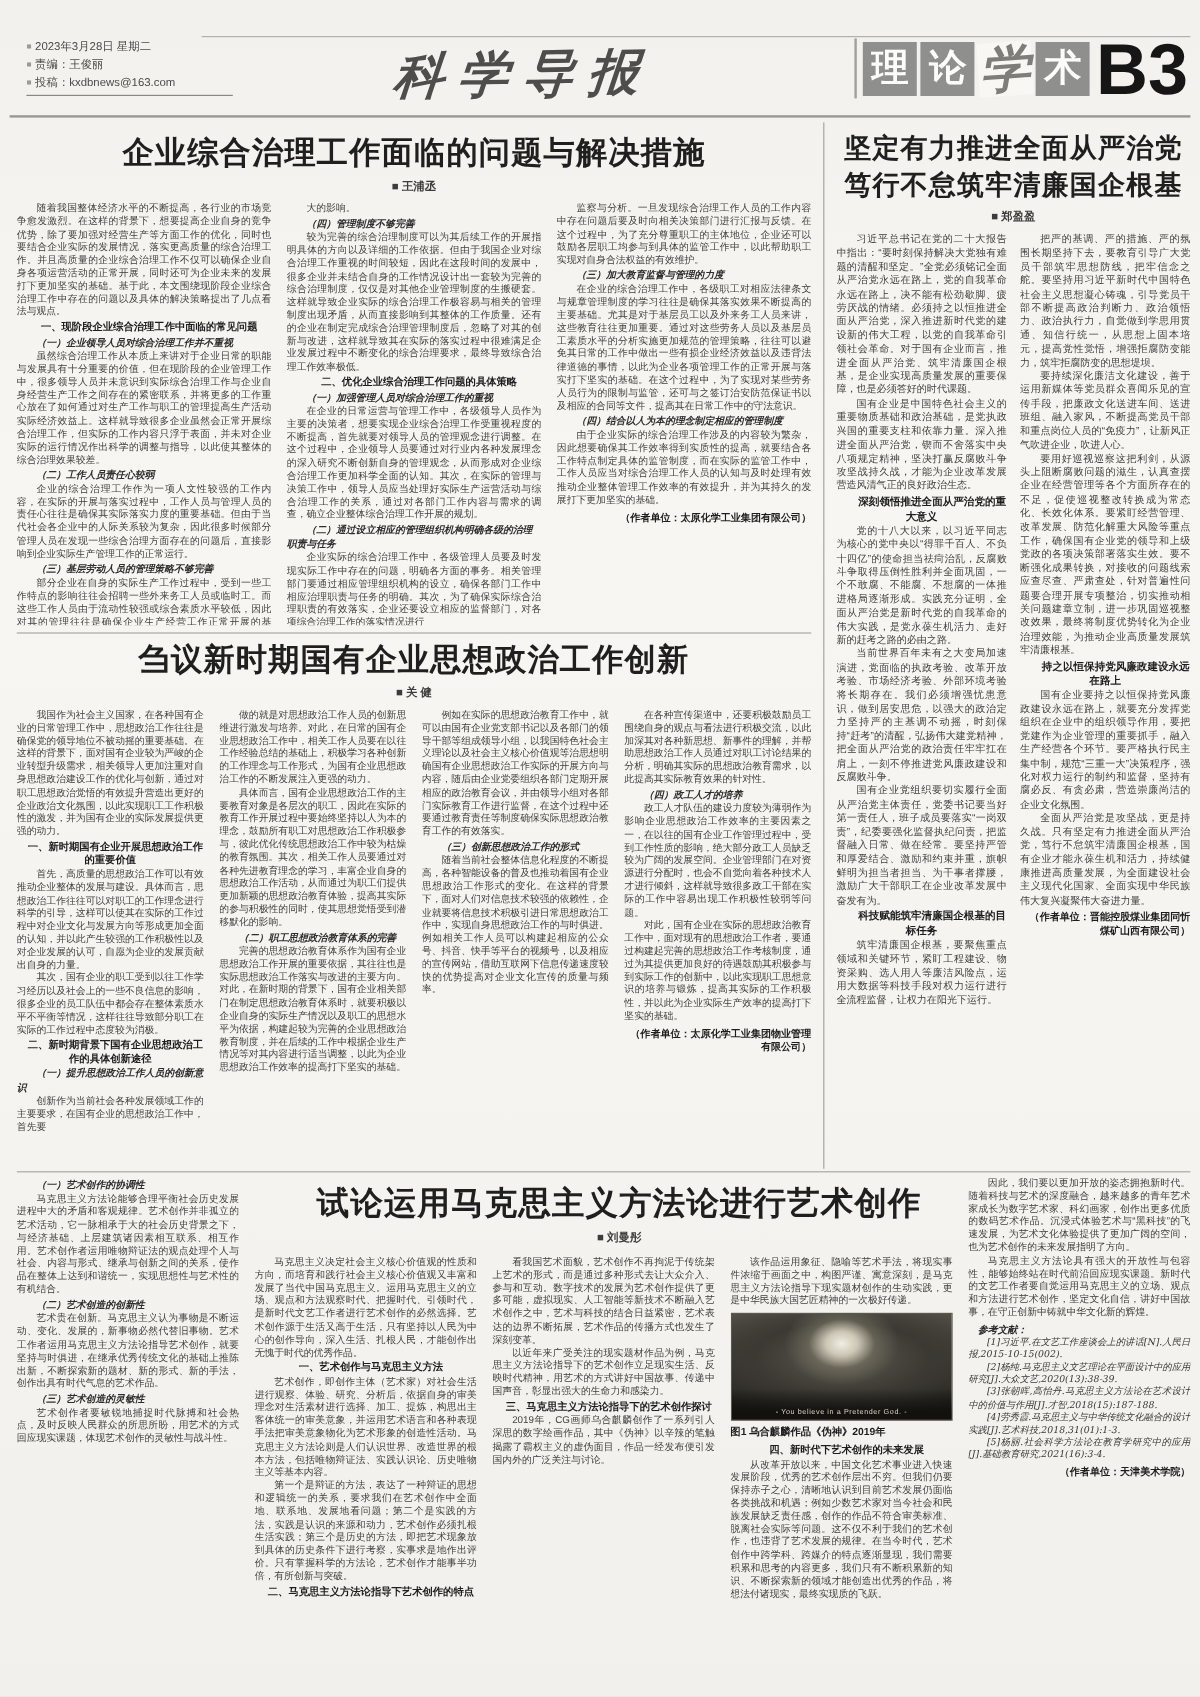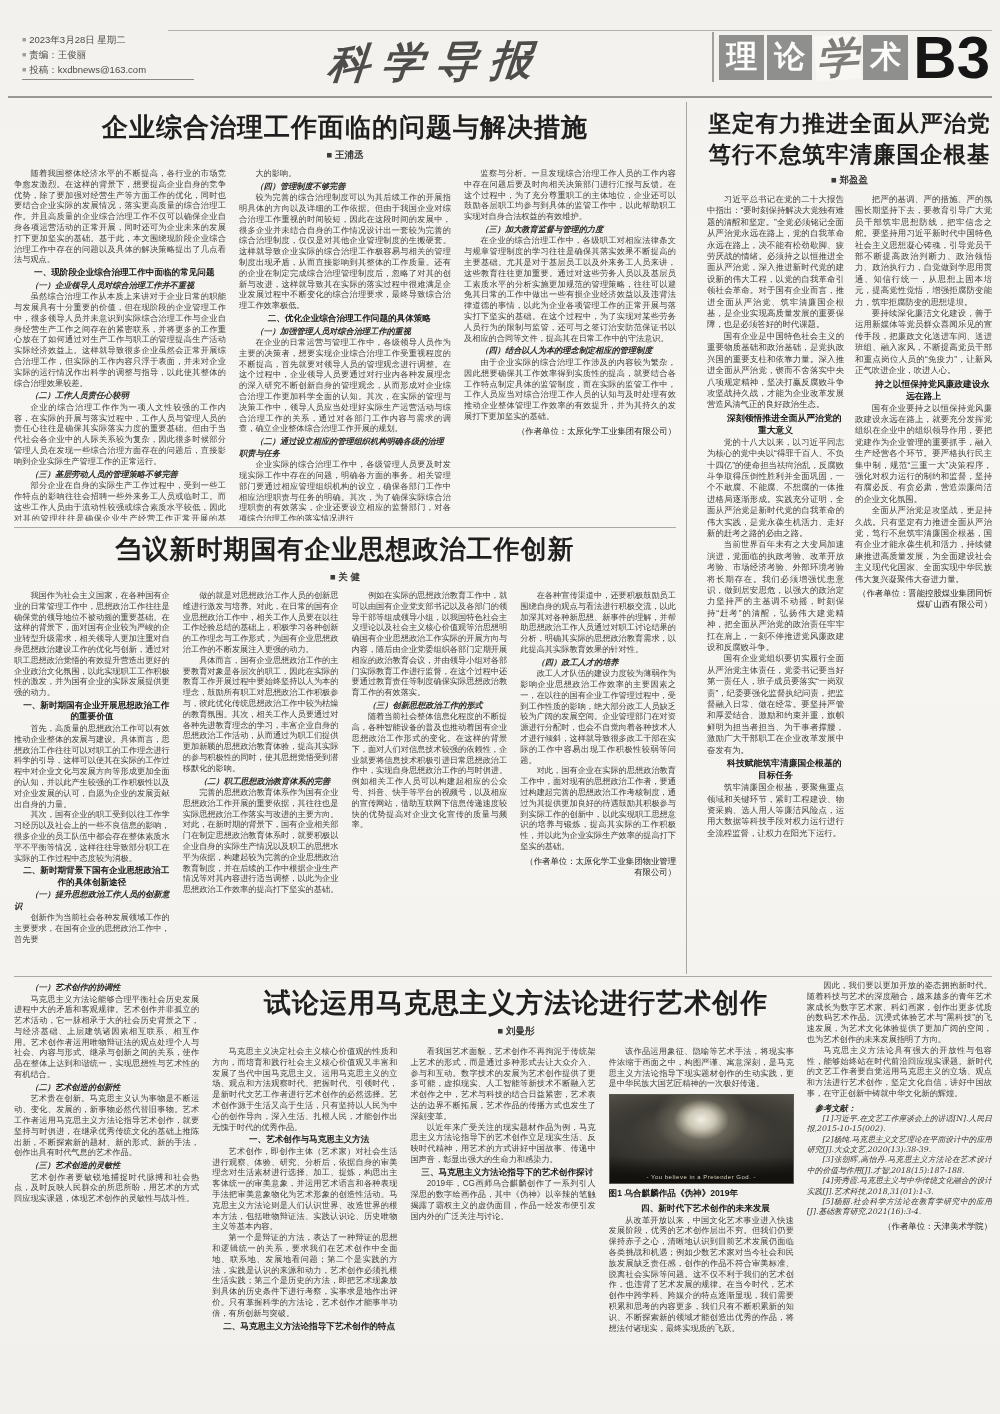--- a/index.html
+++ b/index.html
@@ -19,21 +19,21 @@
   .section-head{position:absolute;right:2px;top:32px;display:flex;align-items:center;}
   .sec-bar{width:2px;height:50px;background:#a0a09e;margin-right:5px;}
   .sec-box{width:45px;height:45px;background:#8f8f8d;color:#fdfdfb;font-weight:bold;font-size:31px;
     display:flex;align-items:center;justify-content:center;margin-right:3px;}
   .sec-box.cal{background:#f8f7f3;color:#7e7d7a;font-family:"DejaVu Serif",serif;font-style:italic;
     font-size:42px;font-weight:bold;transform:rotate(-4deg);}
   .page-no{font-family:Liberation Sans, sans-serif;font-weight:bold;font-size:60px;color:#161616;margin-left:2px;line-height:45px;}
   
   .main{display:flex;padding:4px 8px 0 14px;}
   .left-region{width:672px;flex:none;padding-right:10px;box-sizing:border-box;}
-  .right-region{flex:1;border-left:1px solid #a7a5a0;padding-left:20px;height:872px;overflow:hidden;box-sizing:border-box;}
+  .right-region{flex:1;border-left:1px solid #a7a5a0;padding-left:10px;height:872px;overflow:hidden;box-sizing:border-box;}
   .rule{border:none;border-top:1px solid #aaa8a3;margin:6px 0 4px 0;}
   .rule-full{border:none;border-top:1px solid #aaa8a3;margin:2px 8px 2px 14px;}
   
   .a-title{font-weight:bold;color:#1f1f1f;text-align:center;letter-spacing:1px;}
   .a1 .a-title{font-size:26px;margin:8px 0 2px 0;}
   .a3 .a-title{font-size:26px;margin:4px 0 2px 0;}
   .a2 .a-title{font-size:22.5px;line-height:31px;margin:6px 0 2px 0;}
   .a-byline{text-align:center;font-size:9.5px;color:#3c3c3c;font-weight:bold;margin:4px 0 7px 0;}
   .cols{display:flex;gap:13px;}
   .col{flex:1;overflow:hidden;box-sizing:border-box;}
@@ -44,21 +44,21 @@
   .a4{position:relative;margin:4px 8px 0 14px;}
   .a4-head{position:absolute;left:204px;width:596px;top:0;z-index:2;}
   .a4-head .a-title{font-size:27px;margin:4px 0 0 0;}
   .a4 .cols{height:418px;gap:13px;}
   .a4 .col:nth-child(2),.a4 .col:nth-child(3),.a4 .col:nth-child(4){padding-top:66px;}
   
   .blk-p{font-size:8.2px;line-height:10.8px;text-align:justify;text-indent:2em;color:#403f3d;}
   .blk-h{font-size:8.6px;line-height:11.5px;font-weight:bold;color:#1d1d1d;text-indent:1em;margin:1px 0;text-align:center;}
   .blk-hi{font-size:8.2px;line-height:11.5px;font-weight:bold;font-style:italic;
     font-family:"DejaVu Serif",serif;color:#2e2e2c;text-indent:2em;margin:1px 0;}
-  .blk-at{font-size:8.4px;font-weight:normal;text-align:right;color:#1d1d1d;margin-top:3px;}
+  .blk-at{font-size:8.4px;font-weight:bold;text-align:right;color:#1d1d1d;margin-top:3px;}
   .blk-refh{font-size:8.2px;line-height:11px;font-weight:bold;font-family:"DejaVu Serif",serif;
     font-style:italic;text-indent:1em;margin-top:3px;color:#2a2a28;}
   .blk-ref{font-size:7.8px;line-height:10.4px;font-family:"DejaVu Serif",serif;font-style:italic;
     text-indent:2em;text-align:justify;color:#3a3937;}
   .a2 .blk-p{font-size:8.4px;line-height:11.4px;}
   .a2 .blk-h{font-size:8.8px;line-height:12px;text-indent:2em;}
   
   .figure{margin:4px 0 3px 0;}
   .figimg{height:88px;position:relative;border:1px solid #5a584f;
     background:
@@ -183,20 +183,21 @@
             <div class="blk-h">深刻领悟推进全面从严治党的重大意义</div>
             <div class="blk-p">党的十八大以来，以习近平同志为核心的党中央以“得罪千百人、不负十四亿”的使命担当祛疴治乱，反腐败斗争取得压倒性胜利并全面巩固，一个不敢腐、不能腐、不想腐的一体推进格局逐渐形成。实践充分证明，全面从严治党是新时代党的自我革命的伟大实践，是党永葆生机活力、走好新的赶考之路的必由之路。</div>
             <div class="blk-p">当前世界百年未有之大变局加速演进，党面临的执政考验、改革开放考验、市场经济考验、外部环境考验将长期存在。我们必须增强忧患意识，做到居安思危，以强大的政治定力坚持严的主基调不动摇，时刻保持“赶考”的清醒，弘扬伟大建党精神，把全面从严治党的政治责任牢牢扛在肩上，一刻不停推进党风廉政建设和反腐败斗争。</div>
             <div class="blk-p">国有企业党组织要切实履行全面从严治党主体责任，党委书记要当好第一责任人，班子成员要落实“一岗双责”，纪委要强化监督执纪问责，把监督融入日常、做在经常。要坚持严管和厚爱结合、激励和约束并重，旗帜鲜明为担当者担当、为干事者撑腰，激励广大干部职工在企业改革发展中奋发有为。</div>
             <div class="blk-h">科技赋能筑牢清廉国企根基的目标任务</div>
             <div class="blk-p">筑牢清廉国企根基，要聚焦重点领域和关键环节，紧盯工程建设、物资采购、选人用人等廉洁风险点，运用大数据等科技手段对权力运行进行全流程监督，让权力在阳光下运行。</div>
           </div>
           <div class="col">
             <div class="blk-p">把严的基调、严的措施、严的氛围长期坚持下去，要教育引导广大党员干部筑牢思想防线，把牢信念之舵。要坚持用习近平新时代中国特色社会主义思想凝心铸魂，引导党员干部不断提高政治判断力、政治领悟力、政治执行力，自觉做到学思用贯通、知信行统一，从思想上固本培元，提高党性觉悟，增强拒腐防变能力，筑牢拒腐防变的思想堤坝。</div>
             <div class="blk-p">要持续深化廉洁文化建设，善于运用新媒体等党员群众喜闻乐见的宣传手段，把廉政文化送进车间、送进班组、融入家风，不断提高党员干部和重点岗位人员的“免疫力”，让新风正气吹进企业，吹进人心。</div>
+            <div class="blk-p">要用好巡视巡察这把利剑，从源头上阻断腐败问题的滋生，认真查摆企业在经营管理等各个方面所存在的不足，促使巡视整改转换成为常态化、长效化体系。要紧盯经营管理、改革发展、防范化解重大风险等重点工作，确保国有企业党的领导和上级党政的各项决策部署落实生效。要不断强化成果转换，对接收的问题线索应查尽查、严肃查处，针对普遍性问题要合理开展专项整治，切实推动相关问题建章立制，进一步巩固巡视整改效果，最终将制度优势转化为企业治理效能，为推动企业高质量发展筑牢清廉根基。</div>
             <div class="blk-h">持之以恒保持党风廉政建设永远在路上</div>
             <div class="blk-p">国有企业要持之以恒保持党风廉政建设永远在路上，就要充分发挥党组织在企业中的组织领导作用，要把党建作为企业管理的重要抓手，融入生产经营各个环节。要严格执行民主集中制，规范“三重一大”决策程序，强化对权力运行的制约和监督，坚持有腐必反、有贪必肃，营造崇廉尚洁的企业文化氛围。</div>
             <div class="blk-p">全面从严治党是攻坚战，更是持久战。只有坚定有力推进全面从严治党，笃行不怠筑牢清廉国企根基，国有企业才能永葆生机和活力，持续健康推进高质量发展，为全面建设社会主义现代化国家、全面实现中华民族伟大复兴凝聚伟大奋进力量。</div>
             <div class="blk-at">（作者单位：晋能控股煤业集团同忻煤矿山西有限公司）</div>
           </div>
         </div>
     </div>
   </div>
 
   <hr class="rule-full">

